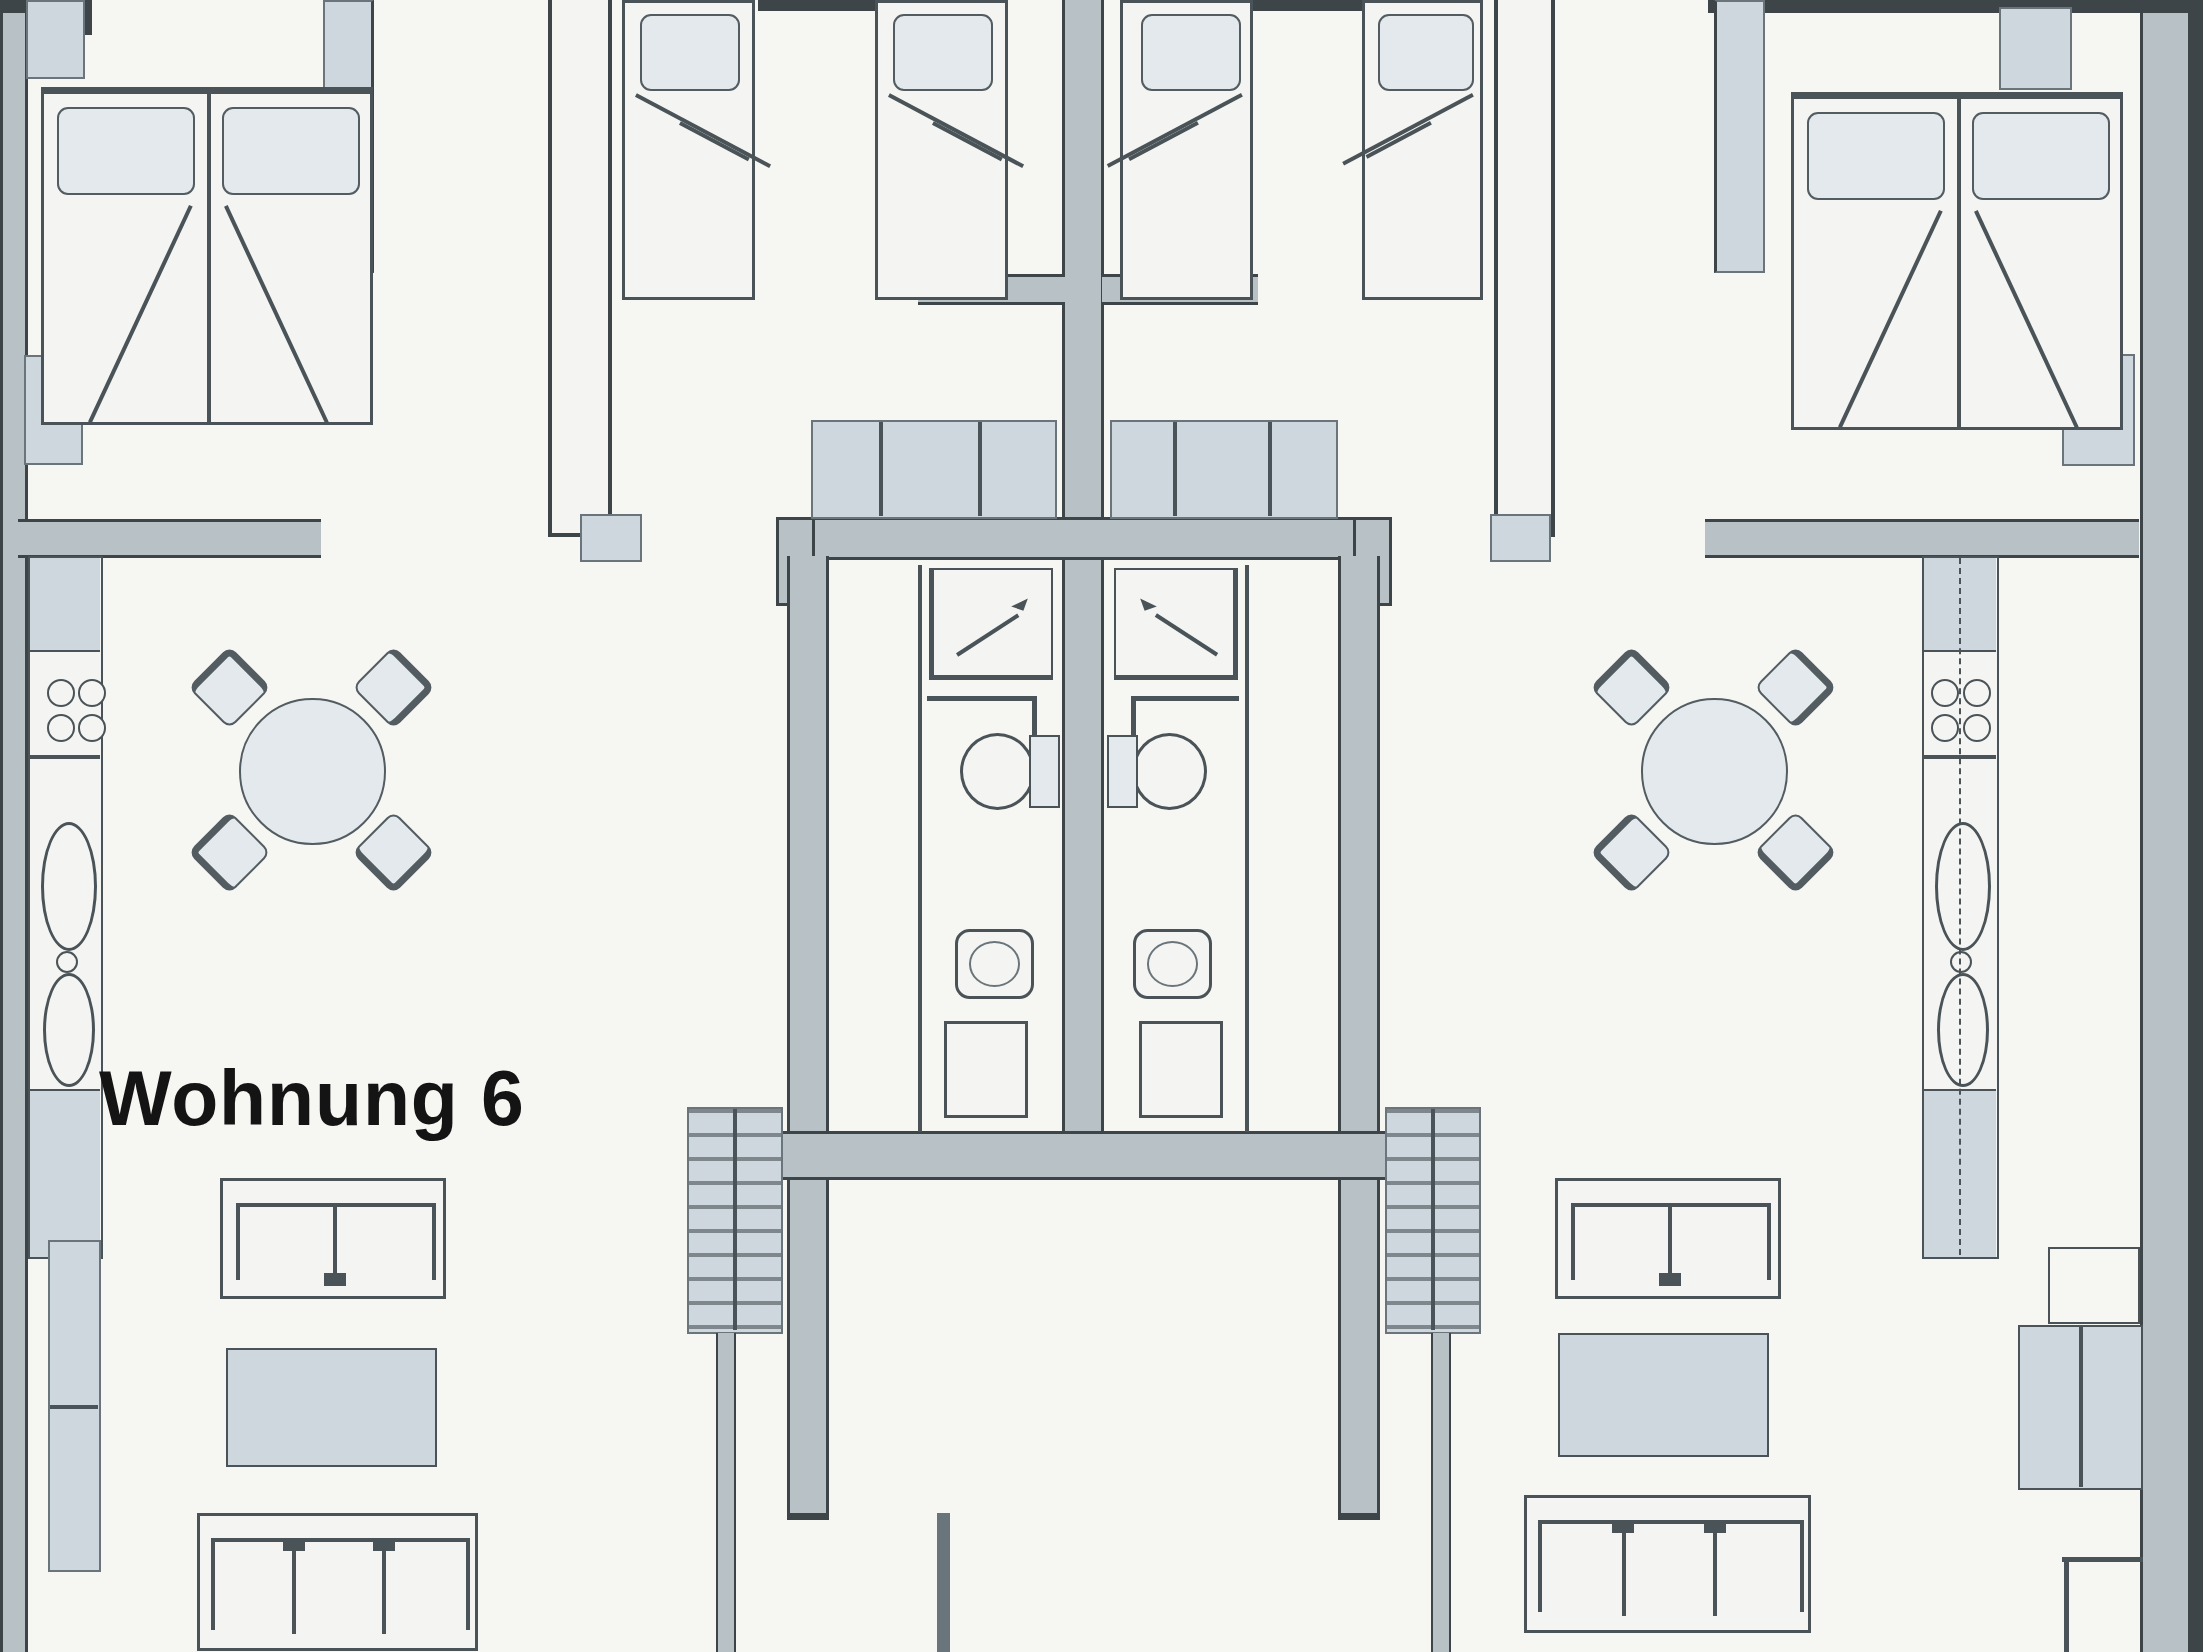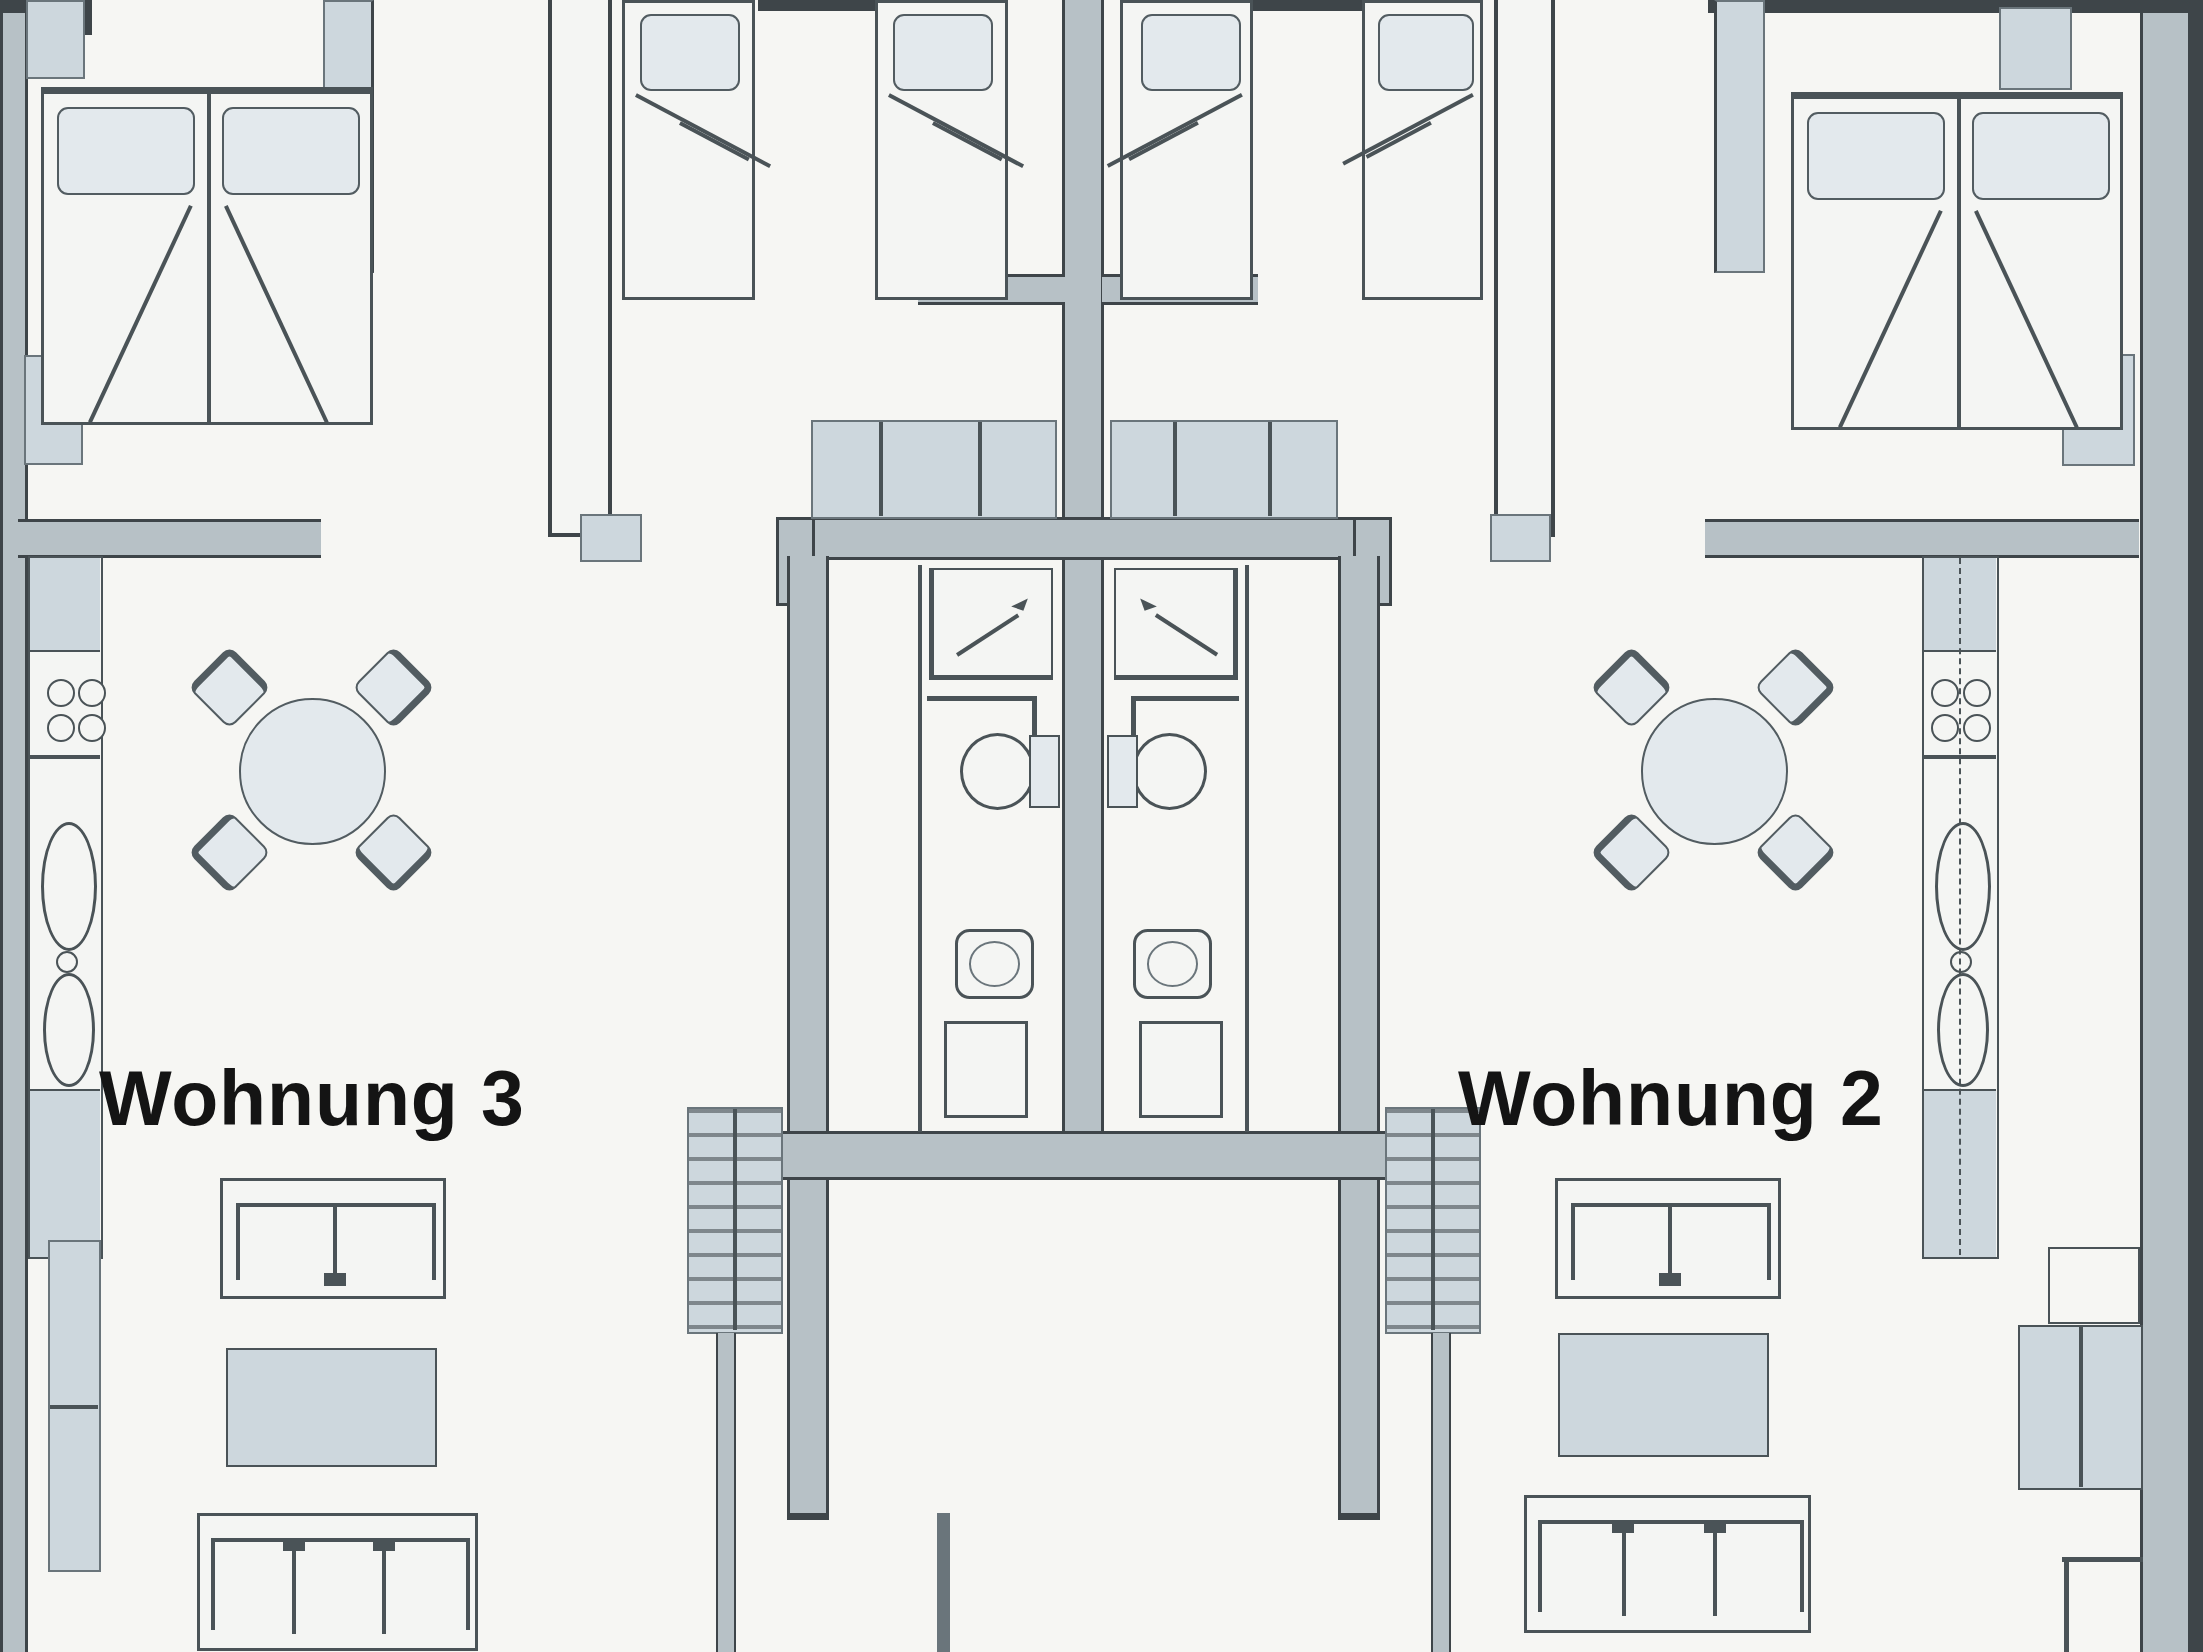--- a/index.html
+++ b/index.html
@@ -195,22 +195,21 @@
   <div class="abs chair c-b" style="left:364px;top:658px;"></div>
   <div class="abs chair c-c" style="left:200px;top:823px;"></div>
   <div class="abs chair c-d" style="left:364px;top:823px;"></div>
 
   <div class="abs table" style="left:1641px;top:698px;width:147px;height:147px;"></div>
   <div class="abs chair c-a" style="left:1602px;top:658px;"></div>
   <div class="abs chair c-b" style="left:1766px;top:658px;"></div>
   <div class="abs chair c-c" style="left:1602px;top:823px;"></div>
   <div class="abs chair c-d" style="left:1766px;top:823px;"></div>
 
-  <div class="apt-label" style="left:99px;top:1054px;">Wohnung 3</div>
-  <div class="apt-label" style="left:1458px;top:1054px;">Wohnung 2</div>
+  <div class="apt-label" style="left:99px;top:1054px;">Wohnung 6</div>
 
   <div class="abs sofa" style="left:220px;top:1178px;width:226px;height:121px;">
     <div class="hline" style="left:16.5px;top:22px;width:193px;"></div>
     <div class="vline" style="left:13px;top:22px;height:77px;"></div>
     <div class="vline" style="left:209px;top:22px;height:77px;"></div>
     <div class="vline" style="left:110px;top:22px;height:77px;"></div>
     <div style="position:absolute;left:101px;top:92px;width:22px;height:13px;background:var(--line);"></div>
   </div>
   <div class="abs shade" style="left:226px;top:1348px;width:211px;height:119px;border-color:var(--line);"></div>
   <div class="abs sofa" style="left:197px;top:1513px;width:281px;height:138px;">

